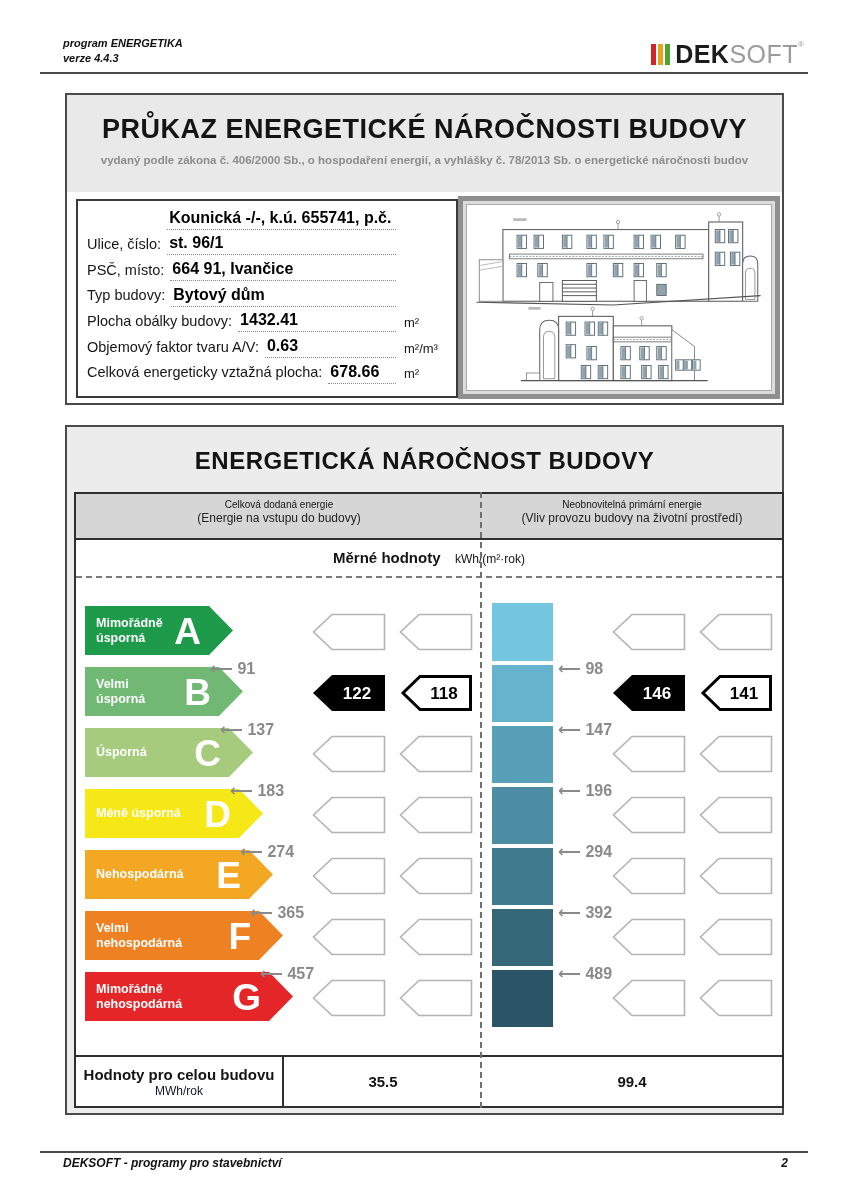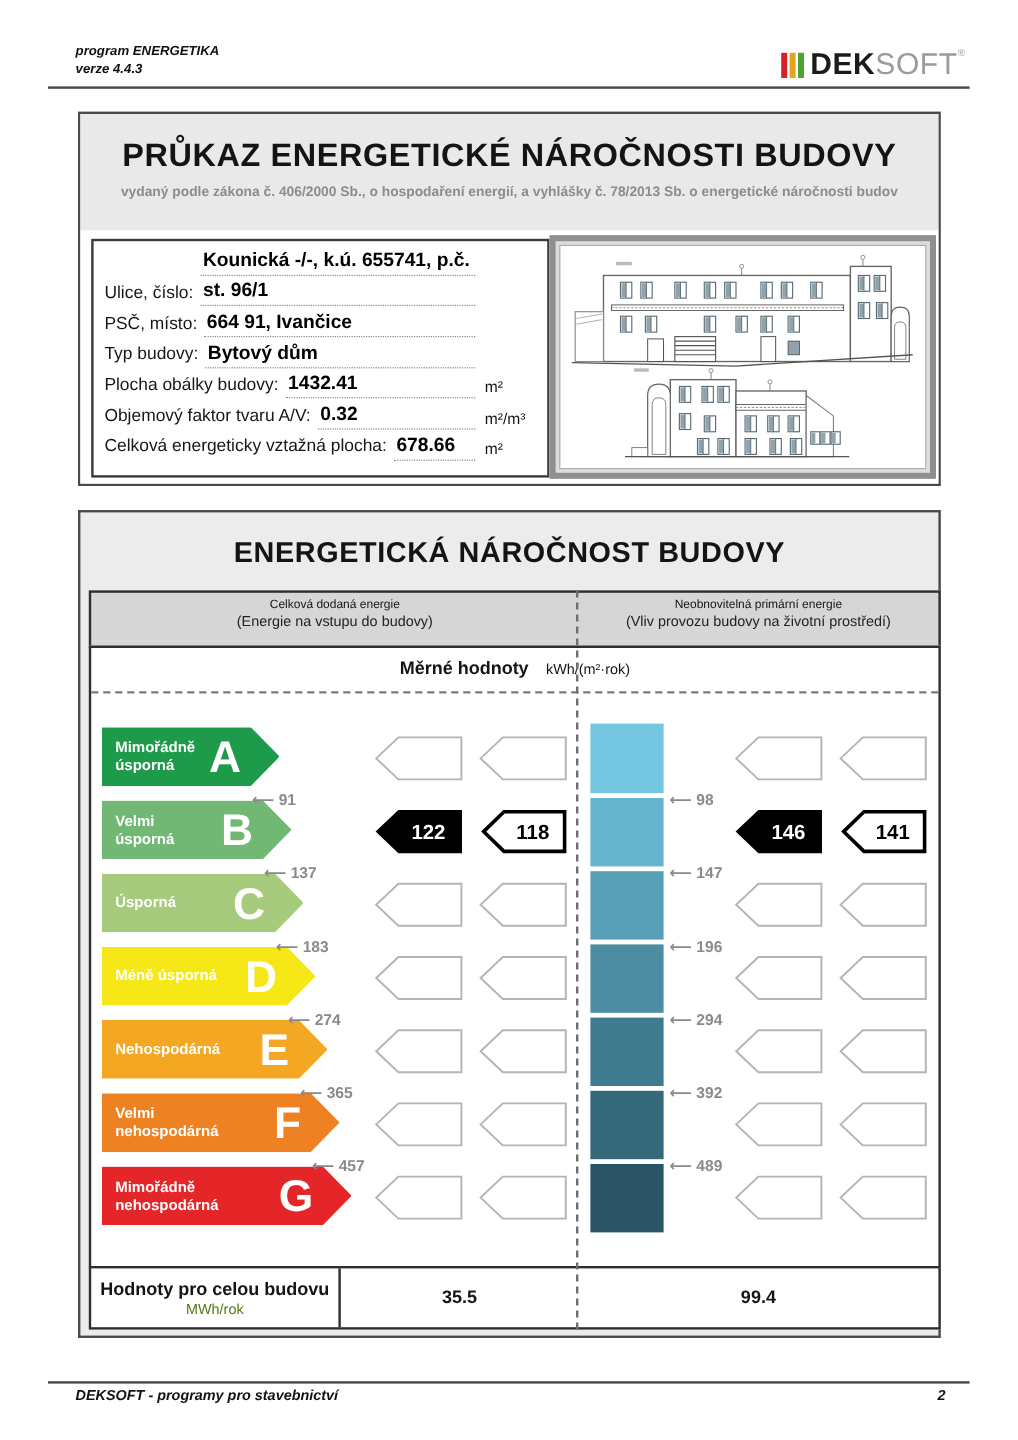--- a/index.html
+++ b/index.html
@@ -46,29 +46,29 @@
   .measured-line{position:absolute;left:0;right:0;top:9px;text-align:center;}
   .measured-label{font-size:15px;font-weight:bold;color:#141414;}
   .measured-unit{font-size:12px;color:#141414;margin-left:10px;}
   .dash-h{position:absolute;left:0;right:0;top:36px;border-top:2px dashed #7a7a7a;}
   .dash-v{position:absolute;left:413px;top:65px;height:616px;border-left:2px dashed #6f6f6f;z-index:6;}
 
   .scale{position:absolute;left:0;top:0;right:0;bottom:0;}
   .band{position:absolute;height:49px;display:flex;align-items:center;}
   .band-label{padding-left:11px;font-size:12.5px;font-weight:bold;color:#fff;line-height:1.15;max-width:120px;}
   .band-letter{position:absolute;top:50%;transform:translateY(-50%);font-size:37px;font-weight:bold;color:#fff;line-height:1;}
-  .thr{position:absolute;font-size:13px;font-weight:bold;color:#8a8a8a;white-space:nowrap;}
+  .thr{position:absolute;font-size:16px;font-weight:bold;color:#8a8a8a;white-space:nowrap;}
   .bar-seg{position:absolute;left:416px;width:61px;}
   .arrow-svg{position:absolute;width:74px;height:38px;}
   .arrow-text{font-size:17px;font-weight:bold;font-family:"Liberation Sans","DejaVu Sans",sans-serif;}
 
   .totalsrow{position:absolute;left:7px;top:628px;width:710px;height:53px;border:2px solid #2f2f2f;box-sizing:border-box;background:#fff;display:flex;}
   .totals-label-cell{width:208px;border-right:2px solid #2f2f2f;box-sizing:border-box;display:flex;flex-direction:column;justify-content:center;text-align:center;}
   .totals-name{font-size:15px;font-weight:bold;color:#141414;}
-  .totals-unit{font-size:12px;color:#4d7c0f;margin-top:1px;}
+  .totals-unit{font-size:12px;color:#0f172a;margin-top:1px;}
   .totals-val-cell{display:flex;align-items:center;justify-content:center;font-size:15px;font-weight:bold;color:#141414;}
   .totals-val-cell.mid{width:198px;}
   .totals-val-cell.rightc{flex:1;}
 
   
   .footer-rule{position:absolute;left:40px;right:40px;top:1151px;border-top:2px solid #4a4a4a;}
   .footer-left{position:absolute;left:63px;top:1156px;font-size:12px;font-weight:bold;font-style:italic;color:#111;}
   .footer-page{position:absolute;right:60px;top:1156px;font-size:12px;font-weight:bold;font-style:italic;color:#111;}
 </style>
 </head>
@@ -122,21 +122,21 @@
         <div class="field-row">
           <span class="f-label">Plocha obálky budovy:</span>
           <div class="f-valwrap">
             <div class="f-value">1432.41</div>
           </div>
           <span class="f-unit">m²</span>
         </div>
         <div class="field-row">
           <span class="f-label">Objemový faktor tvaru A/V:</span>
           <div class="f-valwrap">
-            <div class="f-value">0.32</div>
+            <div class="f-value">0.63</div>
           </div>
           <span class="f-unit">m²/m³</span>
         </div>
         <div class="field-row">
           <span class="f-label">Celková energeticky vztažná plocha:</span>
           <div class="f-valwrap">
             <div class="f-value">678.66</div>
           </div>
           <span class="f-unit">m²</span>
         </div>

